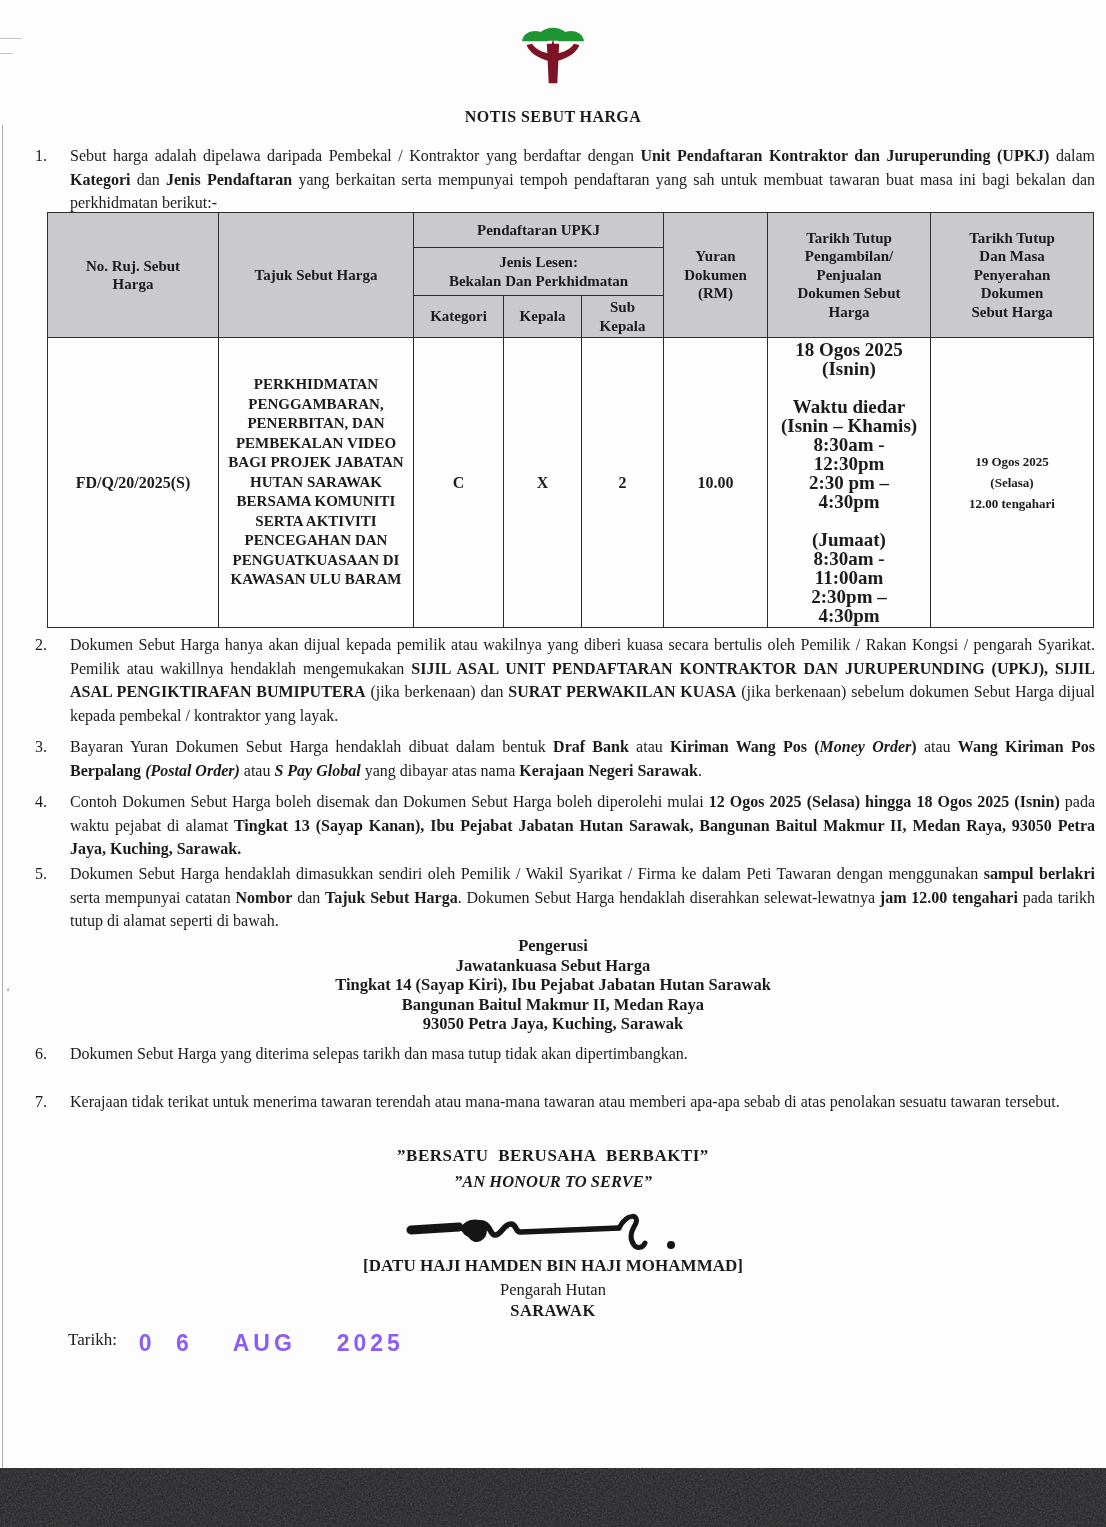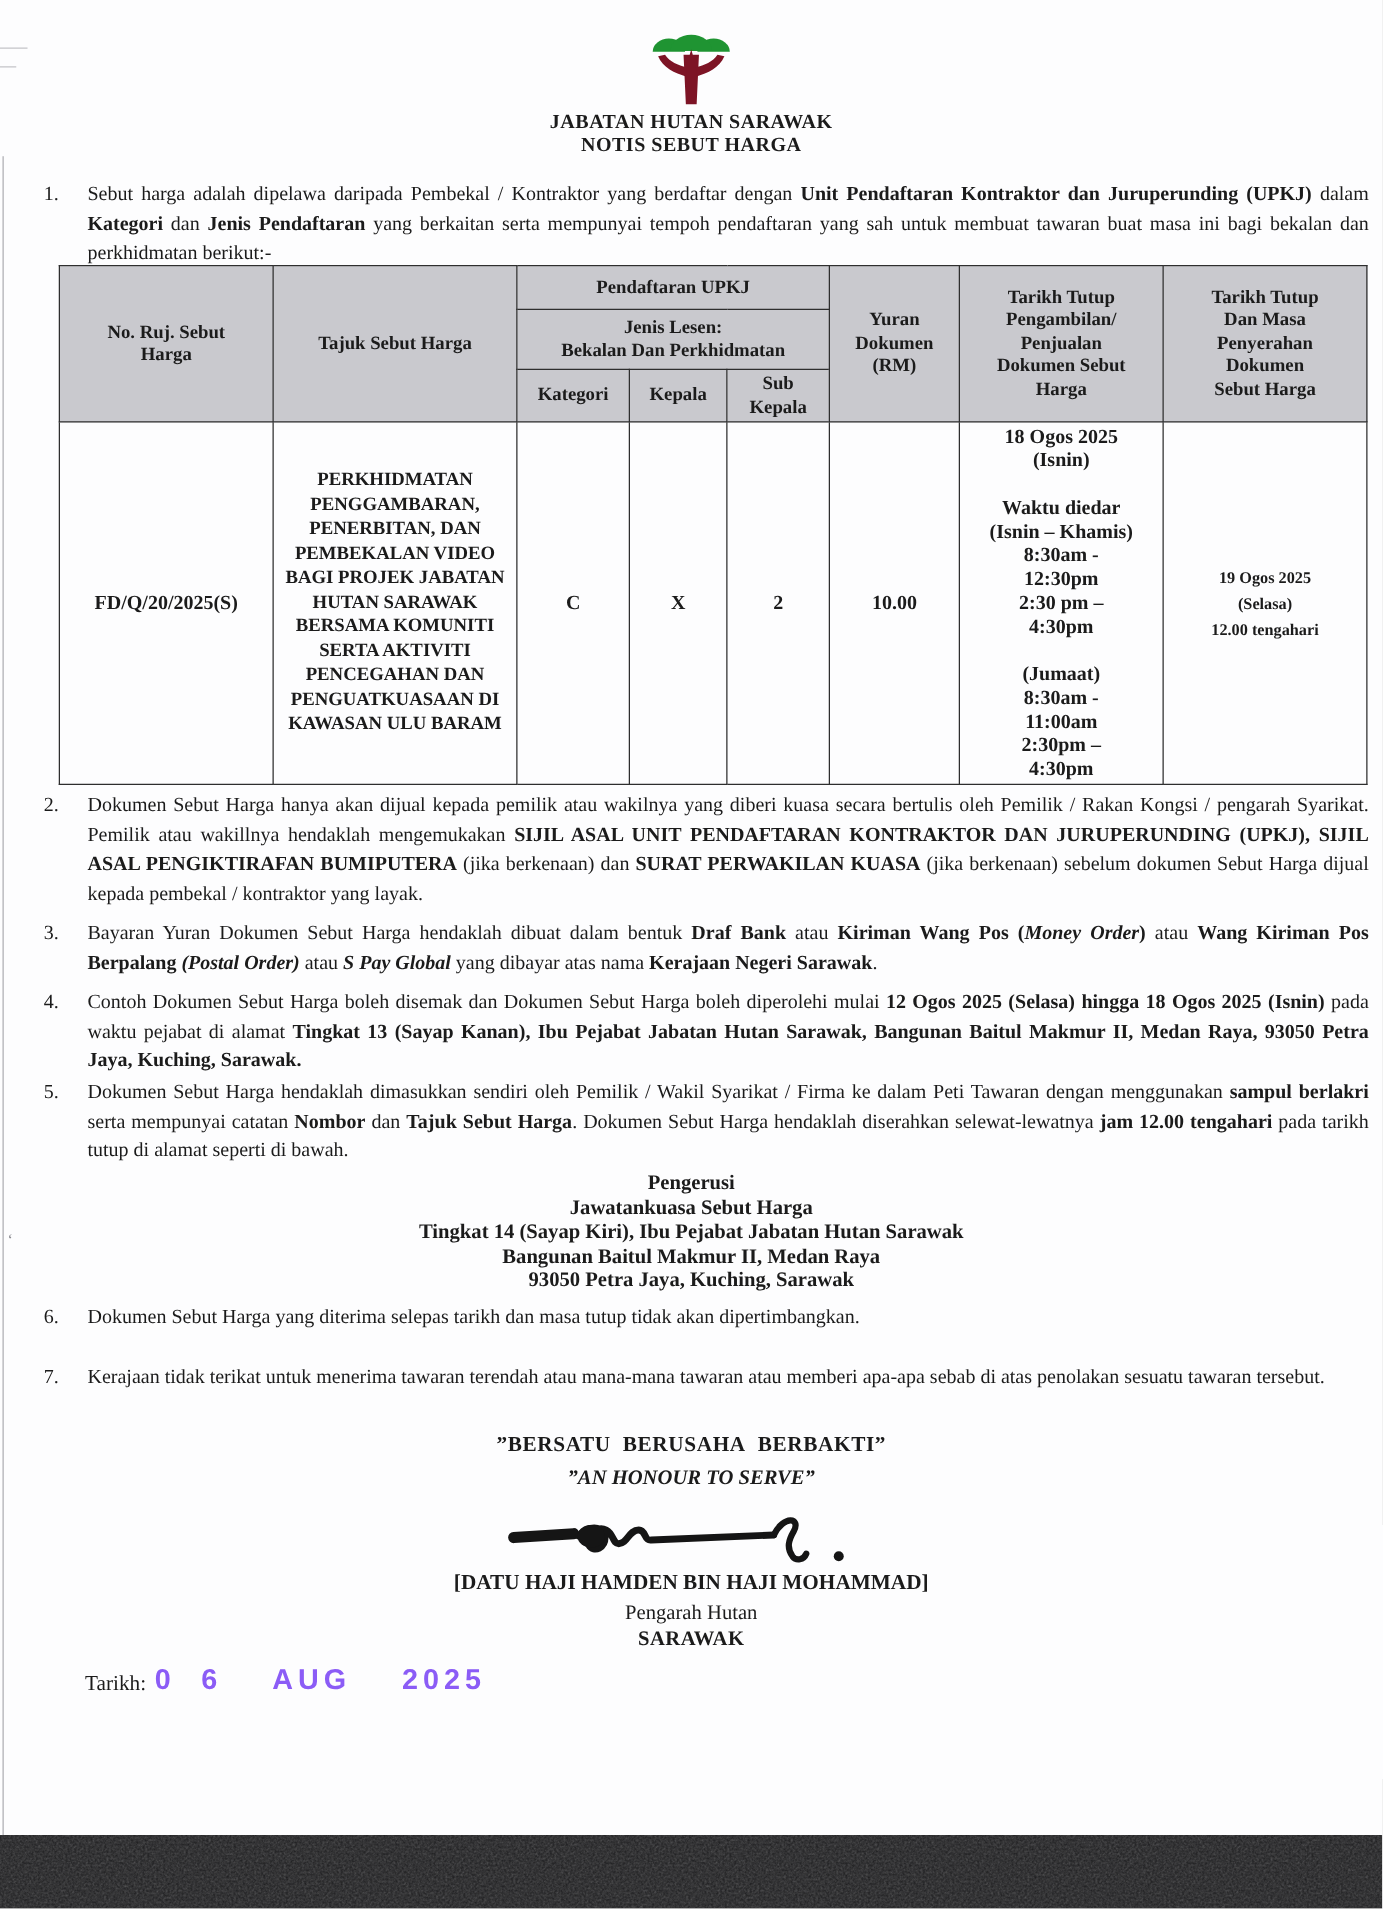--- a/index.html
+++ b/index.html
@@ -28,34 +28,34 @@
   table.quote th,table.quote td{
     border:1.6px solid #2e2e2e;vertical-align:middle;text-align:center;
     white-space:pre-line;padding:2px 4px;box-sizing:border-box;
   }
   table.quote th{background:#c9c9ce;font-weight:bold;font-size:15px;line-height:18.5px;}
   table.quote td{background:#fdfdfe;font-weight:bold;}
   td.ref-cell{font-size:16px;}
   td.title-cell{font-size:15px;line-height:19.5px;padding:6px 10px;}
   td.code-cell{font-size:16px;}
   td.fee-cell{font-size:16px;}
-  td.sale-cell{font-size:16px;line-height:19px;}
+  td.sale-cell{font-size:19px;line-height:19px;}
   td.submit-cell{font-size:13px;line-height:21px;}
 
   
   .addr{top:936px;left:0;width:100%;font-weight:bold;font-size:16.5px;line-height:19.5px;white-space:pre-line;text-align:center;}
   .motto1{top:1146px;left:0;width:100%;font-weight:bold;font-size:17px;letter-spacing:.5px;}
   .motto2{top:1172px;left:0;width:100%;font-weight:bold;font-style:italic;font-size:16.5px;}
   .sig-wrap{top:1198px;left:0;width:100%;text-align:center;}
   .sig-name{top:1256px;left:0;width:100%;font-weight:bold;font-size:17px;}
   .sig-role{top:1280px;left:0;width:100%;font-weight:normal;font-size:16.5px;}
   .sig-state{top:1301px;left:0;width:100%;font-weight:bold;font-size:16.5px;letter-spacing:.4px;}
 
   
-  .date-row{top:1330px;left:68px;display:flex;align-items:flex-end;gap:7px;}
+  .date-row{top:1330px;left:68px;display:flex;align-items:flex-start;gap:22px;}
   .date-label{font-size:17px;}
   .date-stamp{
     font-family:"Liberation Sans","DejaVu Sans",sans-serif;
     font-weight:bold;font-size:23px;color:#8b5cf6;letter-spacing:4px;word-spacing:10px;
   }
   .note{top:1374px;left:68px;width:992px;font-size:16px;line-height:23px;font-style:italic;text-align:justify;}
   .note .lbl{font-weight:bold;}
 
   
   .edge-line{top:125px;bottom:40px;left:2px;width:1px;background:rgba(110,110,118,.55);}
@@ -79,21 +79,20 @@
       <path d="M10,46 a21,17 0 0 1 42,0 z" fill="#1f9432"></path>
       <path d="M68,46 a21,17 0 0 1 42,0 z" fill="#1f9432"></path>
       <path d="M33,45 a27,21 0 0 1 54,0 z" fill="#1f9432"></path>
 
       <path d="M50,50 L58,50 L60,43 L62,50 L70,50 L67,114 L53,114 Z" fill="#7d1425"></path>
       <path d="M54,66 C43,64 32,59 26,50 L17,52 C23,67 39,74 53,78 Z" fill="#7d1425"></path>
       <path d="M66,66 C77,64 88,59 94,50 L103,52 C97,67 81,74 67,78 Z" fill="#7d1425"></path>
     </svg>
   </div>
 
-  <div class="abs org-title center">JABATAN HUTAN SARAWAK</div>
   <div class="abs doc-title center">NOTIS SEBUT HARGA</div>
 
   <div class="abs item" style="top:144px;">
     <div class="num">1.</div>
     <div class="txt"><span>Sebut harga adalah dipelawa daripada Pembekal / Kontraktor yang berdaftar dengan </span><span style="font-weight: bold;">Unit Pendaftaran Kontraktor dan Juruperunding (UPKJ)</span><span> dalam </span><span style="font-weight: bold;">Kategori</span><span> dan </span><span style="font-weight: bold;">Jenis Pendaftaran</span><span> yang berkaitan serta mempunyai tempoh pendaftaran yang sah untuk membuat tawaran buat masa ini bagi bekalan dan perkhidmatan berikut:-</span></div>
   </div>
 
   <div class="abs" style="top:212px;left:47px;">
     <table class="quote">
       <colgroup>

